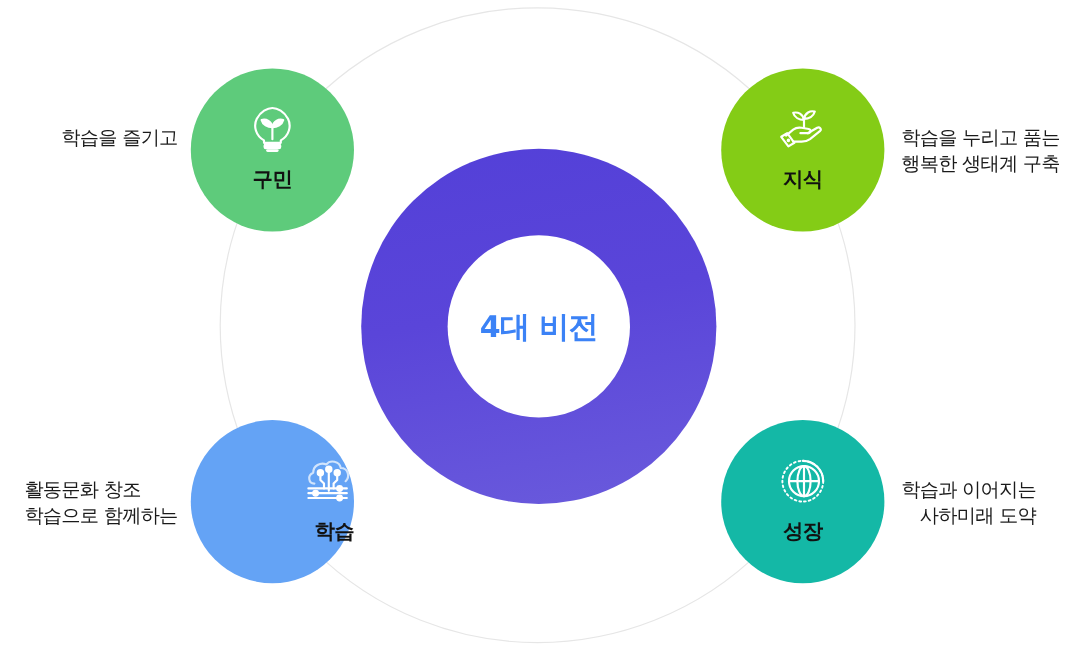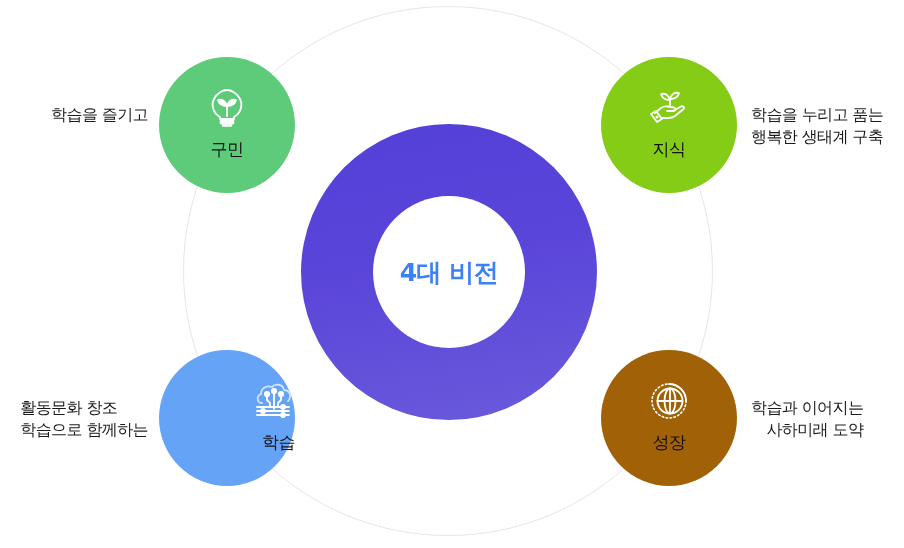--- a/index.html
+++ b/index.html
@@ -9,21 +9,21 @@
       border-radius: 50%; border: 1.5px solid #e6e6e6; box-sizing: border-box; }
     .donut { position: absolute; left: 301px; top: 124px; width: 296px; height: 296px;
       border-radius: 50%; background: linear-gradient(170deg, #5340d8 0%, #5a45d9 45%, #6a5bdc 100%); }
     .donut-hole { position: absolute; left: 72px; top: 72px; width: 152px; height: 152px;
       border-radius: 50%; background: #ffffff; display: flex; align-items: center; justify-content: center; }
     .vision-title { font-size: 25px; font-weight: bold; color: #3b82f6; letter-spacing: -0.5px; }
     .node { position: absolute; width: 136px; height: 136px; border-radius: 50%;
       display: flex; flex-direction: column; align-items: center; justify-content: center; }
     .node .icon { width: 44px; height: 44px; margin-top: -4px; }
     .node .icon svg { width: 44px; height: 44px; display: block; }
-    .node .label { font-size: 17px; font-weight: normal; color: #111; margin-top: 8px; letter-spacing: -0.5px; }
+    .node .label { font-size: 17px; font-weight: bold; color: #111; margin-top: 8px; letter-spacing: -0.5px; }
     .desc { position: absolute; font-size: 16px; line-height: 22px; color: #1a1a1a; letter-spacing: -0.6px; white-space: nowrap; }
     .desc.right-align { text-align: left; }
     .desc.left-align { text-align: left; }
   </style>
 </head>
 <body>
 
 <div class="outer-ring"></div>
 
 <div class="donut">
@@ -86,21 +86,21 @@
       <circle cx="32" cy="36" r="2" fill="#ffffff"></circle>
     </svg>
   </div>
   <span class="label">학습</span>
 </div>
 <div class="desc right-align" style="right:756px; top:397px;">
   <div>활동문화 창조</div>
   <div>학습으로 함께하는</div>
 </div>
 
-<div class="node" style="left:601px; top:350px; background:#a16207;">
+<div class="node" style="left:601px; top:350px; background:#14b8a6;">
   <div class="icon">
     <svg viewBox="0 0 44 44" fill="none" stroke="#ffffff" stroke-width="1.8" stroke-linecap="round" stroke-linejoin="round">
       <circle cx="22" cy="22" r="17" stroke-dasharray="1.5 2.5" stroke-width="1.6"></circle>
       <path d="M22 5 A 17 17 0 0 1 39 22"></path>
       <circle cx="23" cy="22" r="12.5"></circle>
       <ellipse cx="23" cy="22" rx="5.5" ry="12.5"></ellipse>
       <path d="M23 9.5 L 23 34.5"></path>
       <path d="M10.5 22 L 35.5 22"></path>
     </svg>
   </div>

